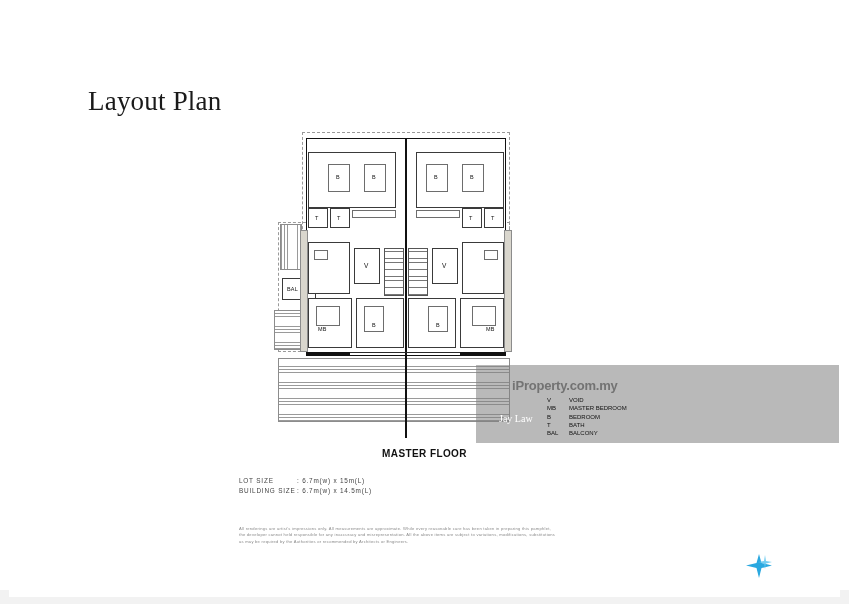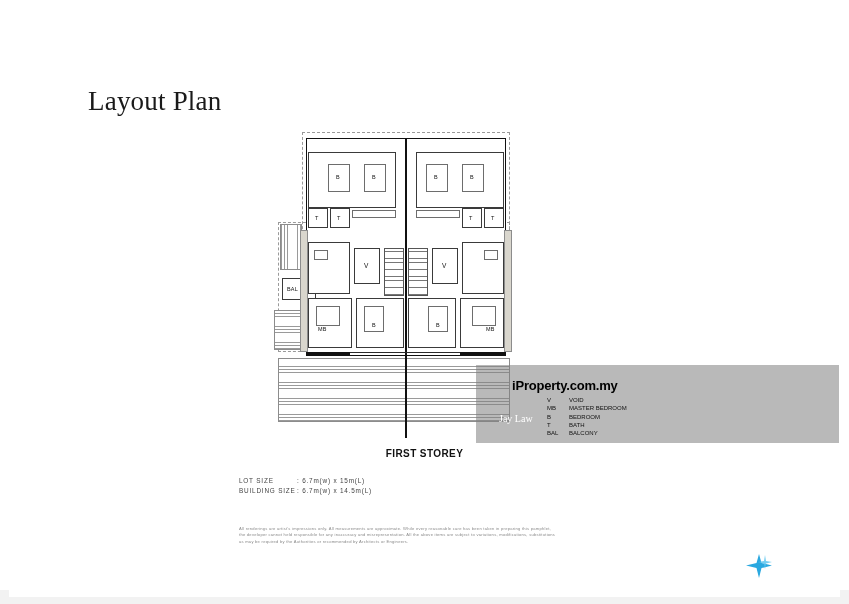--- a/index.html
+++ b/index.html
@@ -209,21 +209,21 @@
     width: 363px;
     height: 78px;
     background: rgba(128,128,128,0.55);
   }
   .wm-brand {
     position: absolute;
     left: 489px;
     top: 370px;
     font-size: 13px;
     font-weight: bold;
-    color: #000000;
+    color: #737373;
     letter-spacing: -0.2px;
   }
   .wm-brand-text { margin-left: 13px; }
   .wm-user {
     position: absolute;
     left: 489px;
     top: 405px;
     font-size: 10px;
     color: #ffffff;
     font-family: "Liberation Serif", serif;
@@ -338,21 +338,21 @@
       <div class="room-lbl" style="left:190px; top:192px;">B</div>
 
       <div class="wall" style="left:60px; top:222px; width:44px; height:4px;"></div>
       <div class="wall" style="left:214px; top:222px; width:46px; height:4px;"></div>
       <div class="wall-thin" style="left:104px; top:222px; width:110px; height:1.4px;"></div>
 
       <div class="roofshade" style="left:54px; top:100px; width:8px; height:122px;"></div>
       <div class="roofshade" style="left:258px; top:100px; width:8px; height:122px;"></div>
     </div>
 
-    <div class="floor-caption">FIRST STOREY</div>
+    <div class="floor-caption">MASTER FLOOR</div>
 
     <div class="specs">
       <div class="specs-row">
         <span class="lbl">LOT      SIZE</span><span>: 6.7m(w) x 15m(L)</span>
       </div>
       <div class="specs-row">
         <span class="lbl">BUILDING  SIZE</span><span>: 6.7m(w) x 14.5m(L)</span>
       </div>
     </div>
 

